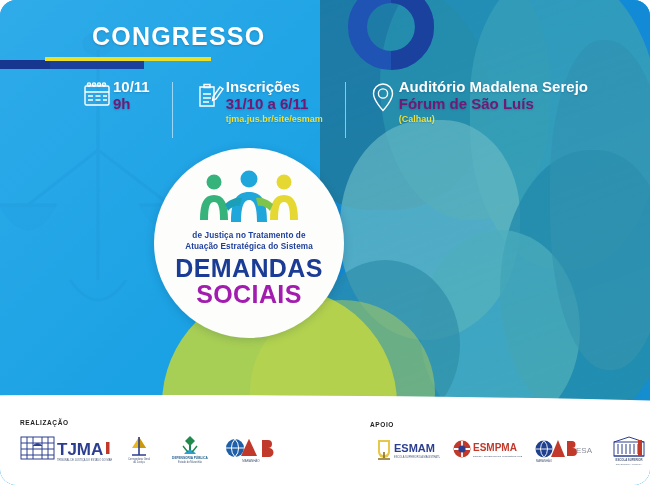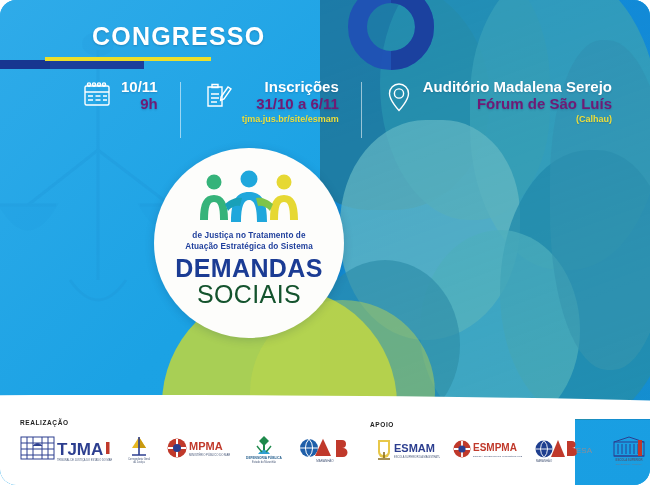--- a/index.html
+++ b/index.html
@@ -108,21 +108,21 @@
     width:166px; height:4px;
     background:#ecdf2a;
   }
 
   
   .info-row {
     position:absolute; left:0; top:78px;
     width:650px; height:62px;
     display:flex; align-items:flex-start;
   }
-  .info-block { display:flex; align-items:flex-start; gap:9px;text-align:right; }
+  .info-block { display:flex; align-items:flex-start; gap:1px; }
   .b1 { margin-left:82px; }
   .b2 { margin-left:0; }
   .b3 { margin-left:0; }
   .vline {
     width:1px; height:56px;
     background:rgba(255,255,255,.55);
     margin:4px 22px 0 22px;
     flex:0 0 auto;
   }
   .icon-wrap { width:30px; flex:0 0 auto; padding-top:2px; }
@@ -162,28 +162,28 @@
     font-size:8.2px; font-weight:bold;
     line-height:10.5px; text-align:center;
     letter-spacing:.1px;
   }
   .badge-main1 {
     margin-top:4px;
     color:#1b3c94; font-weight:bold;
     font-size:25px; line-height:25px; letter-spacing:.4px;
   }
   .badge-main2 {
-    color:#14532d; font-weight:normal;
+    color:#a21caf; font-weight:bold;
     font-size:25px; line-height:26px; letter-spacing:.4px;
   }
 
   
   .footer {
     position:absolute; left:0; bottom:0;
-    width:575px; height:76px;
+    width:650px; height:76px;
     background:#ffffff;
     border-top-right-radius:0;
   }
   .footer-curve {
     position:absolute; left:0; bottom:66px;
     width:650px; height:24px;
     background:#ffffff;
     clip-path:ellipse(130% 100% at 18% 100%);
   }
   .footer-inner {
@@ -355,29 +355,20 @@
             <svg width="34" height="32" viewBox="0 0 34 32">
               <path d="M17 4 L10 15 H24 Z" fill="#e8b820"></path>
               <path d="M17 4 L24 15 H17 Z" fill="#c99a10"></path>
               <path d="M17 4 V22" stroke="#2c3e8f" stroke-width="1.6"></path>
               <path d="M10 22 H24" stroke="#2c3e8f" stroke-width="1.6"></path>
               <text x="17" y="27" text-anchor="middle" font-family="Liberation Sans, sans-serif" font-size="2.6" fill="#4a5a7a">Corregedoria Geral</text>
               <text x="17" y="30" text-anchor="middle" font-family="Liberation Sans, sans-serif" font-size="2.6" fill="#4a5a7a">da Justiça</text>
             </svg>
           </div>
 
-          <div class="logo">
-            <svg width="64" height="28" viewBox="0 0 64 28">
-              <circle cx="11" cy="13" r="9.5" fill="#c0392b"></circle>
-              <path d="M11 4 V22 M2 13 H20" stroke="#fff" stroke-width="2"></path>
-              <circle cx="11" cy="13" r="4" fill="#2c3e8f"></circle>
-              <text x="23" y="15" font-family="Liberation Sans, sans-serif" font-size="11" font-weight="bold" fill="#c0392b">MPMA</text>
-              <text x="23" y="21" font-family="Liberation Sans, sans-serif" font-size="2.8" fill="#4a5a7a">MINISTÉRIO PÚBLICO DO MARANHÃO</text>
-            </svg>
-          </div>
 
           <div class="logo">
             <svg width="48" height="30" viewBox="0 0 48 30">
               <g transform="translate(16,0)">
                 <path d="M8 2 L13 7 L8 12 L3 7 Z" fill="#1f8a4c"></path>
                 <path d="M8 9 V20" stroke="#1f8a4c" stroke-width="2"></path>
                 <path d="M2 20 q6 -8 12 0 z" fill="#2f9fd0"></path>
                 <path d="M1 12 q3 4 5 6 M15 12 q-3 4 -5 6" stroke="#1f8a4c" stroke-width="1.4" fill="none"></path>
               </g>
               <text x="24" y="25" text-anchor="middle" font-family="Liberation Sans, sans-serif" font-size="3.2" font-weight="bold" fill="#1f5a8a">DEFENSORIA PÚBLICA</text>

